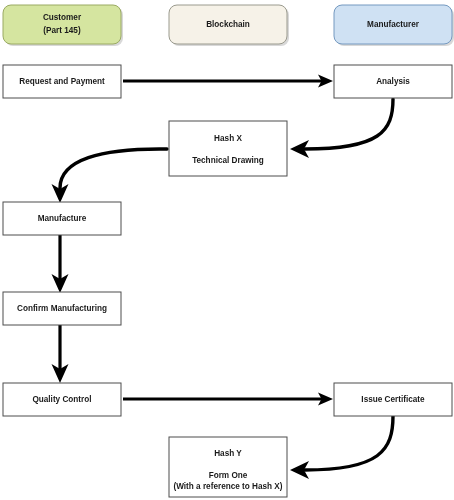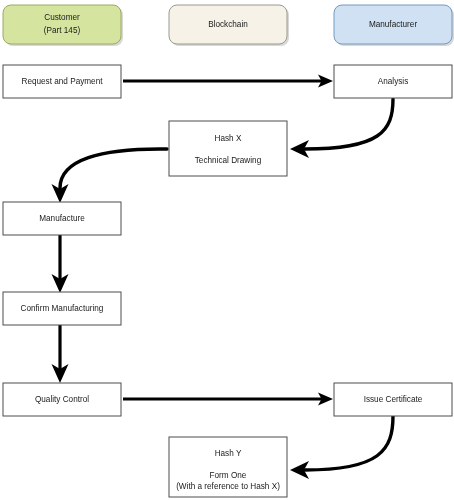--- a/index.html
+++ b/index.html
@@ -10,20 +10,21 @@
   body {
     width: 454px;
     height: 500px;
     font-family: "Liberation Sans", sans-serif;
     overflow: hidden;
   }
   #diagram-root {
     position: relative;
     width: 454px;
     height: 500px;
+    font-weight: bold;
   }
   svg.flow {
     display: block;
     width: 454px;
     height: 500px;
   }
   .lane-label-text,
   .node-text {
     font-family: "Liberation Sans", sans-serif;
     font-size: 8.2px;

